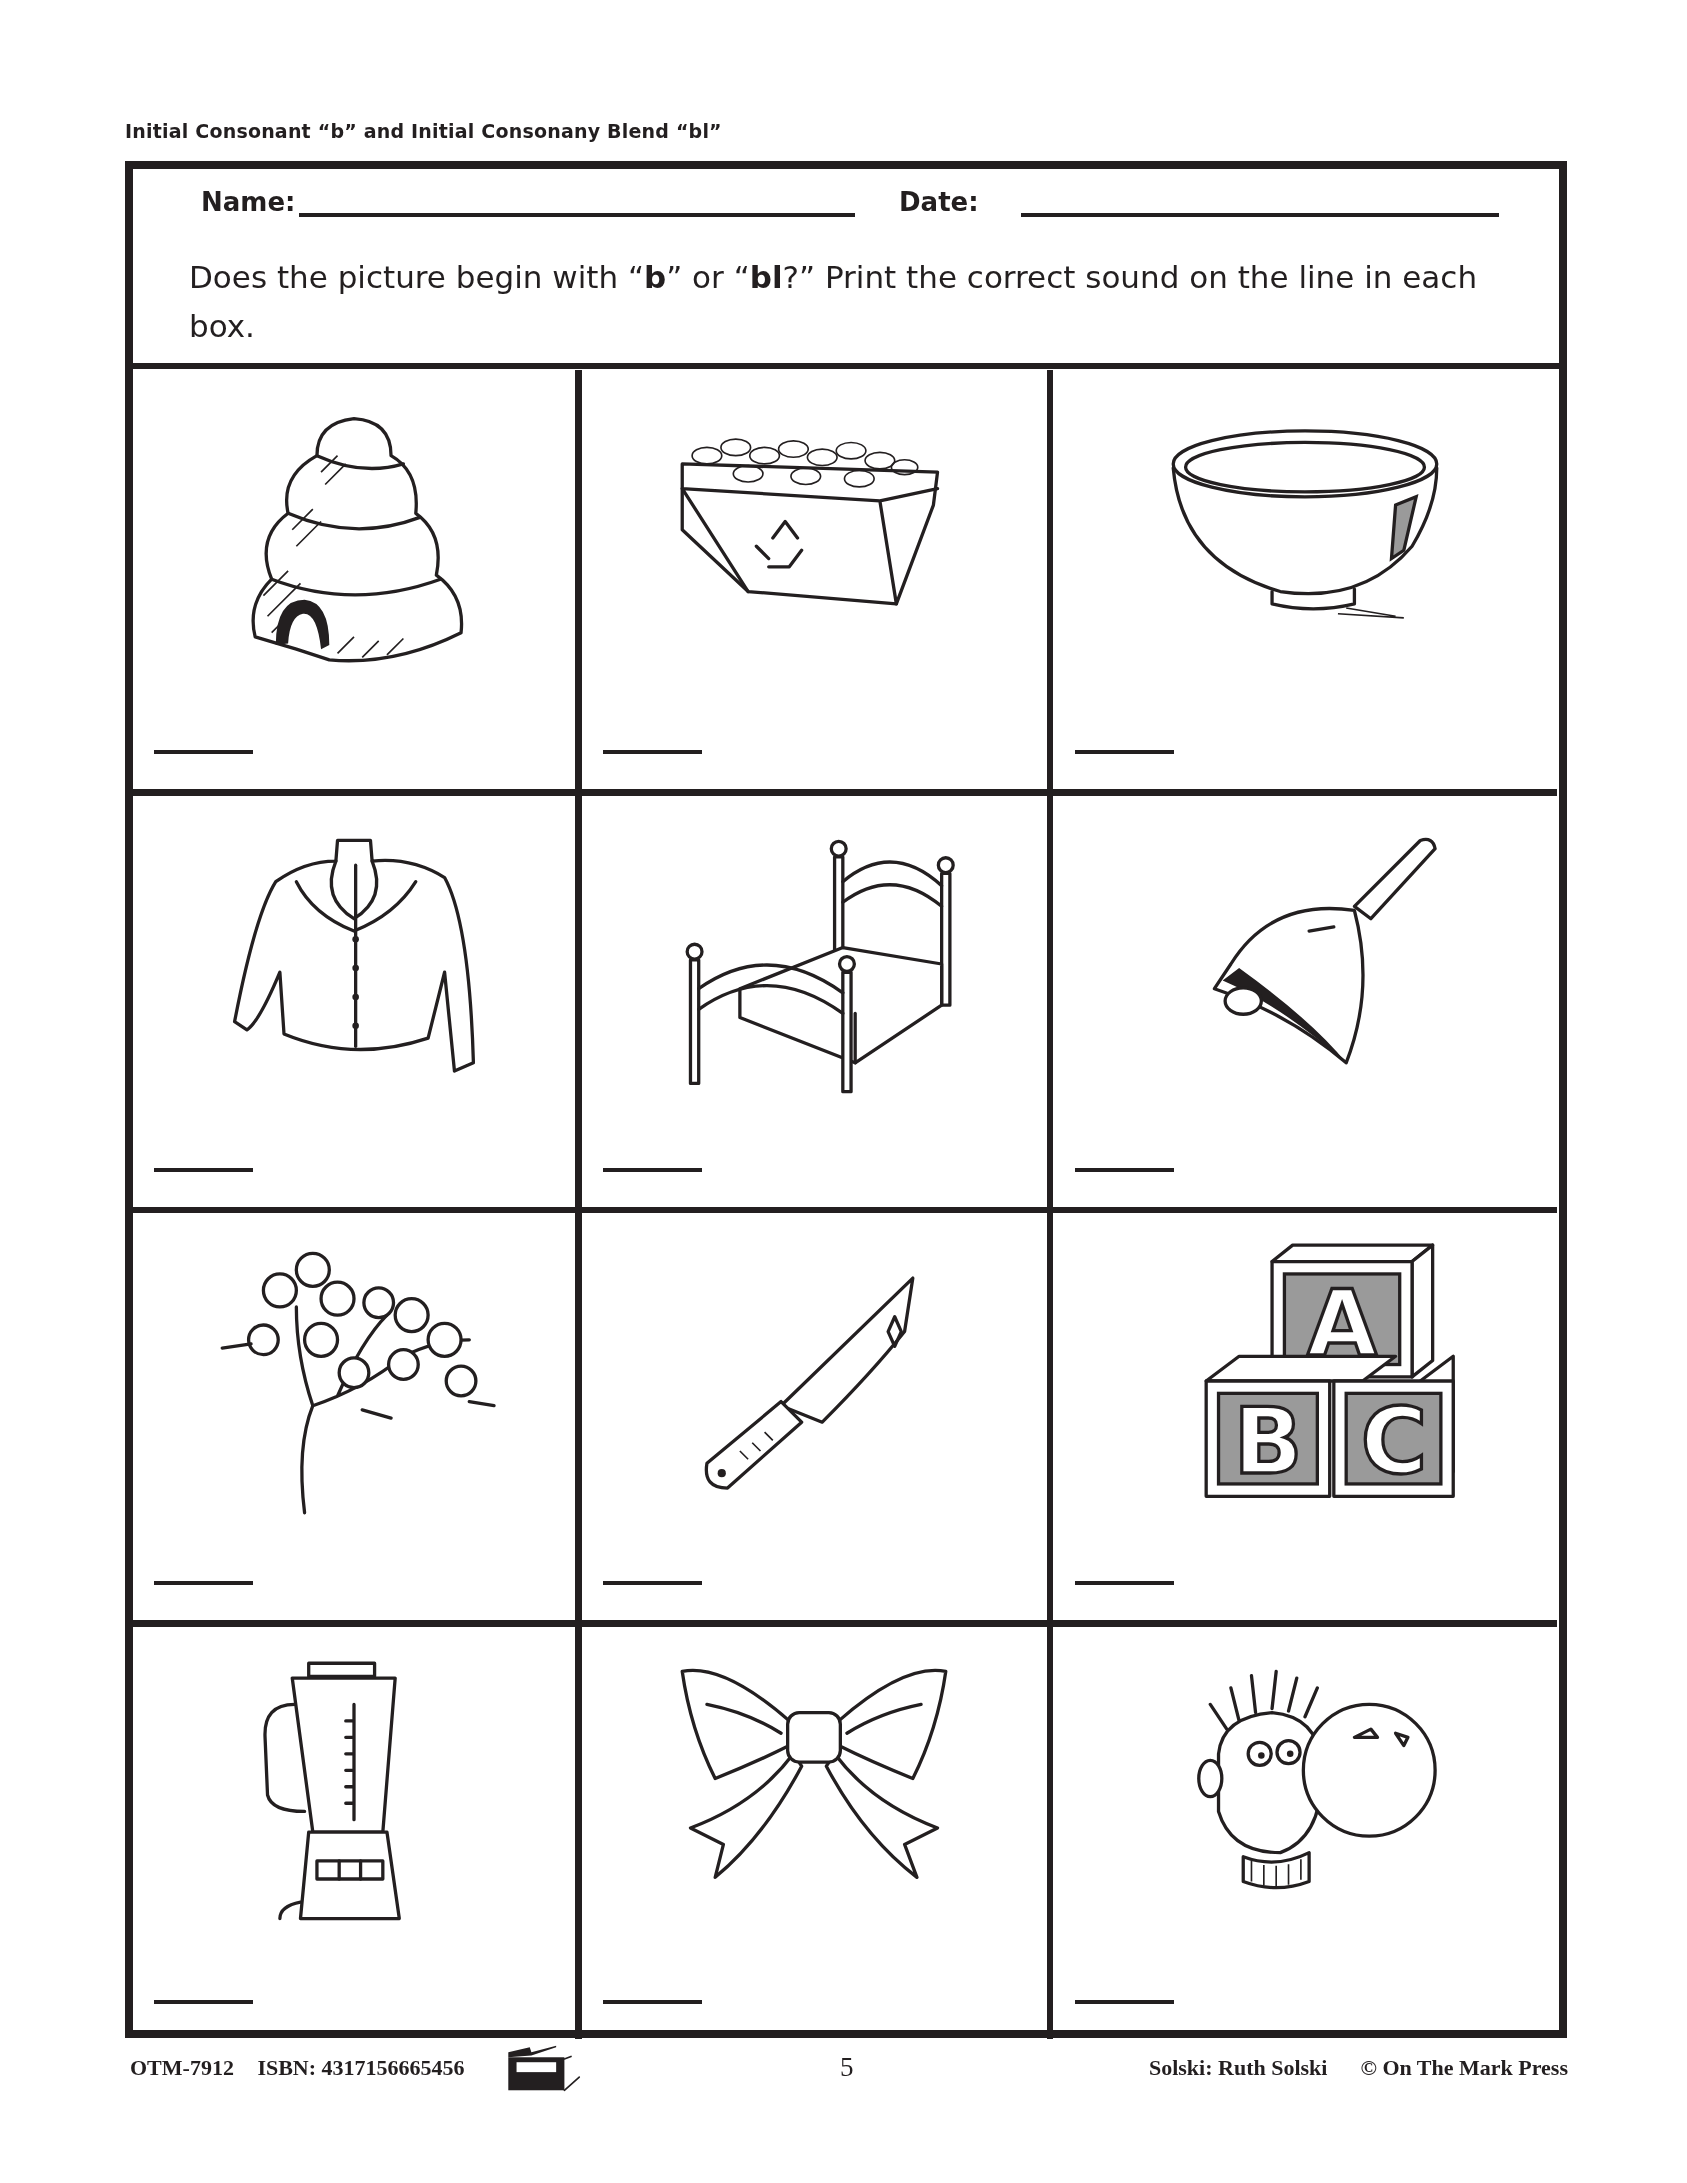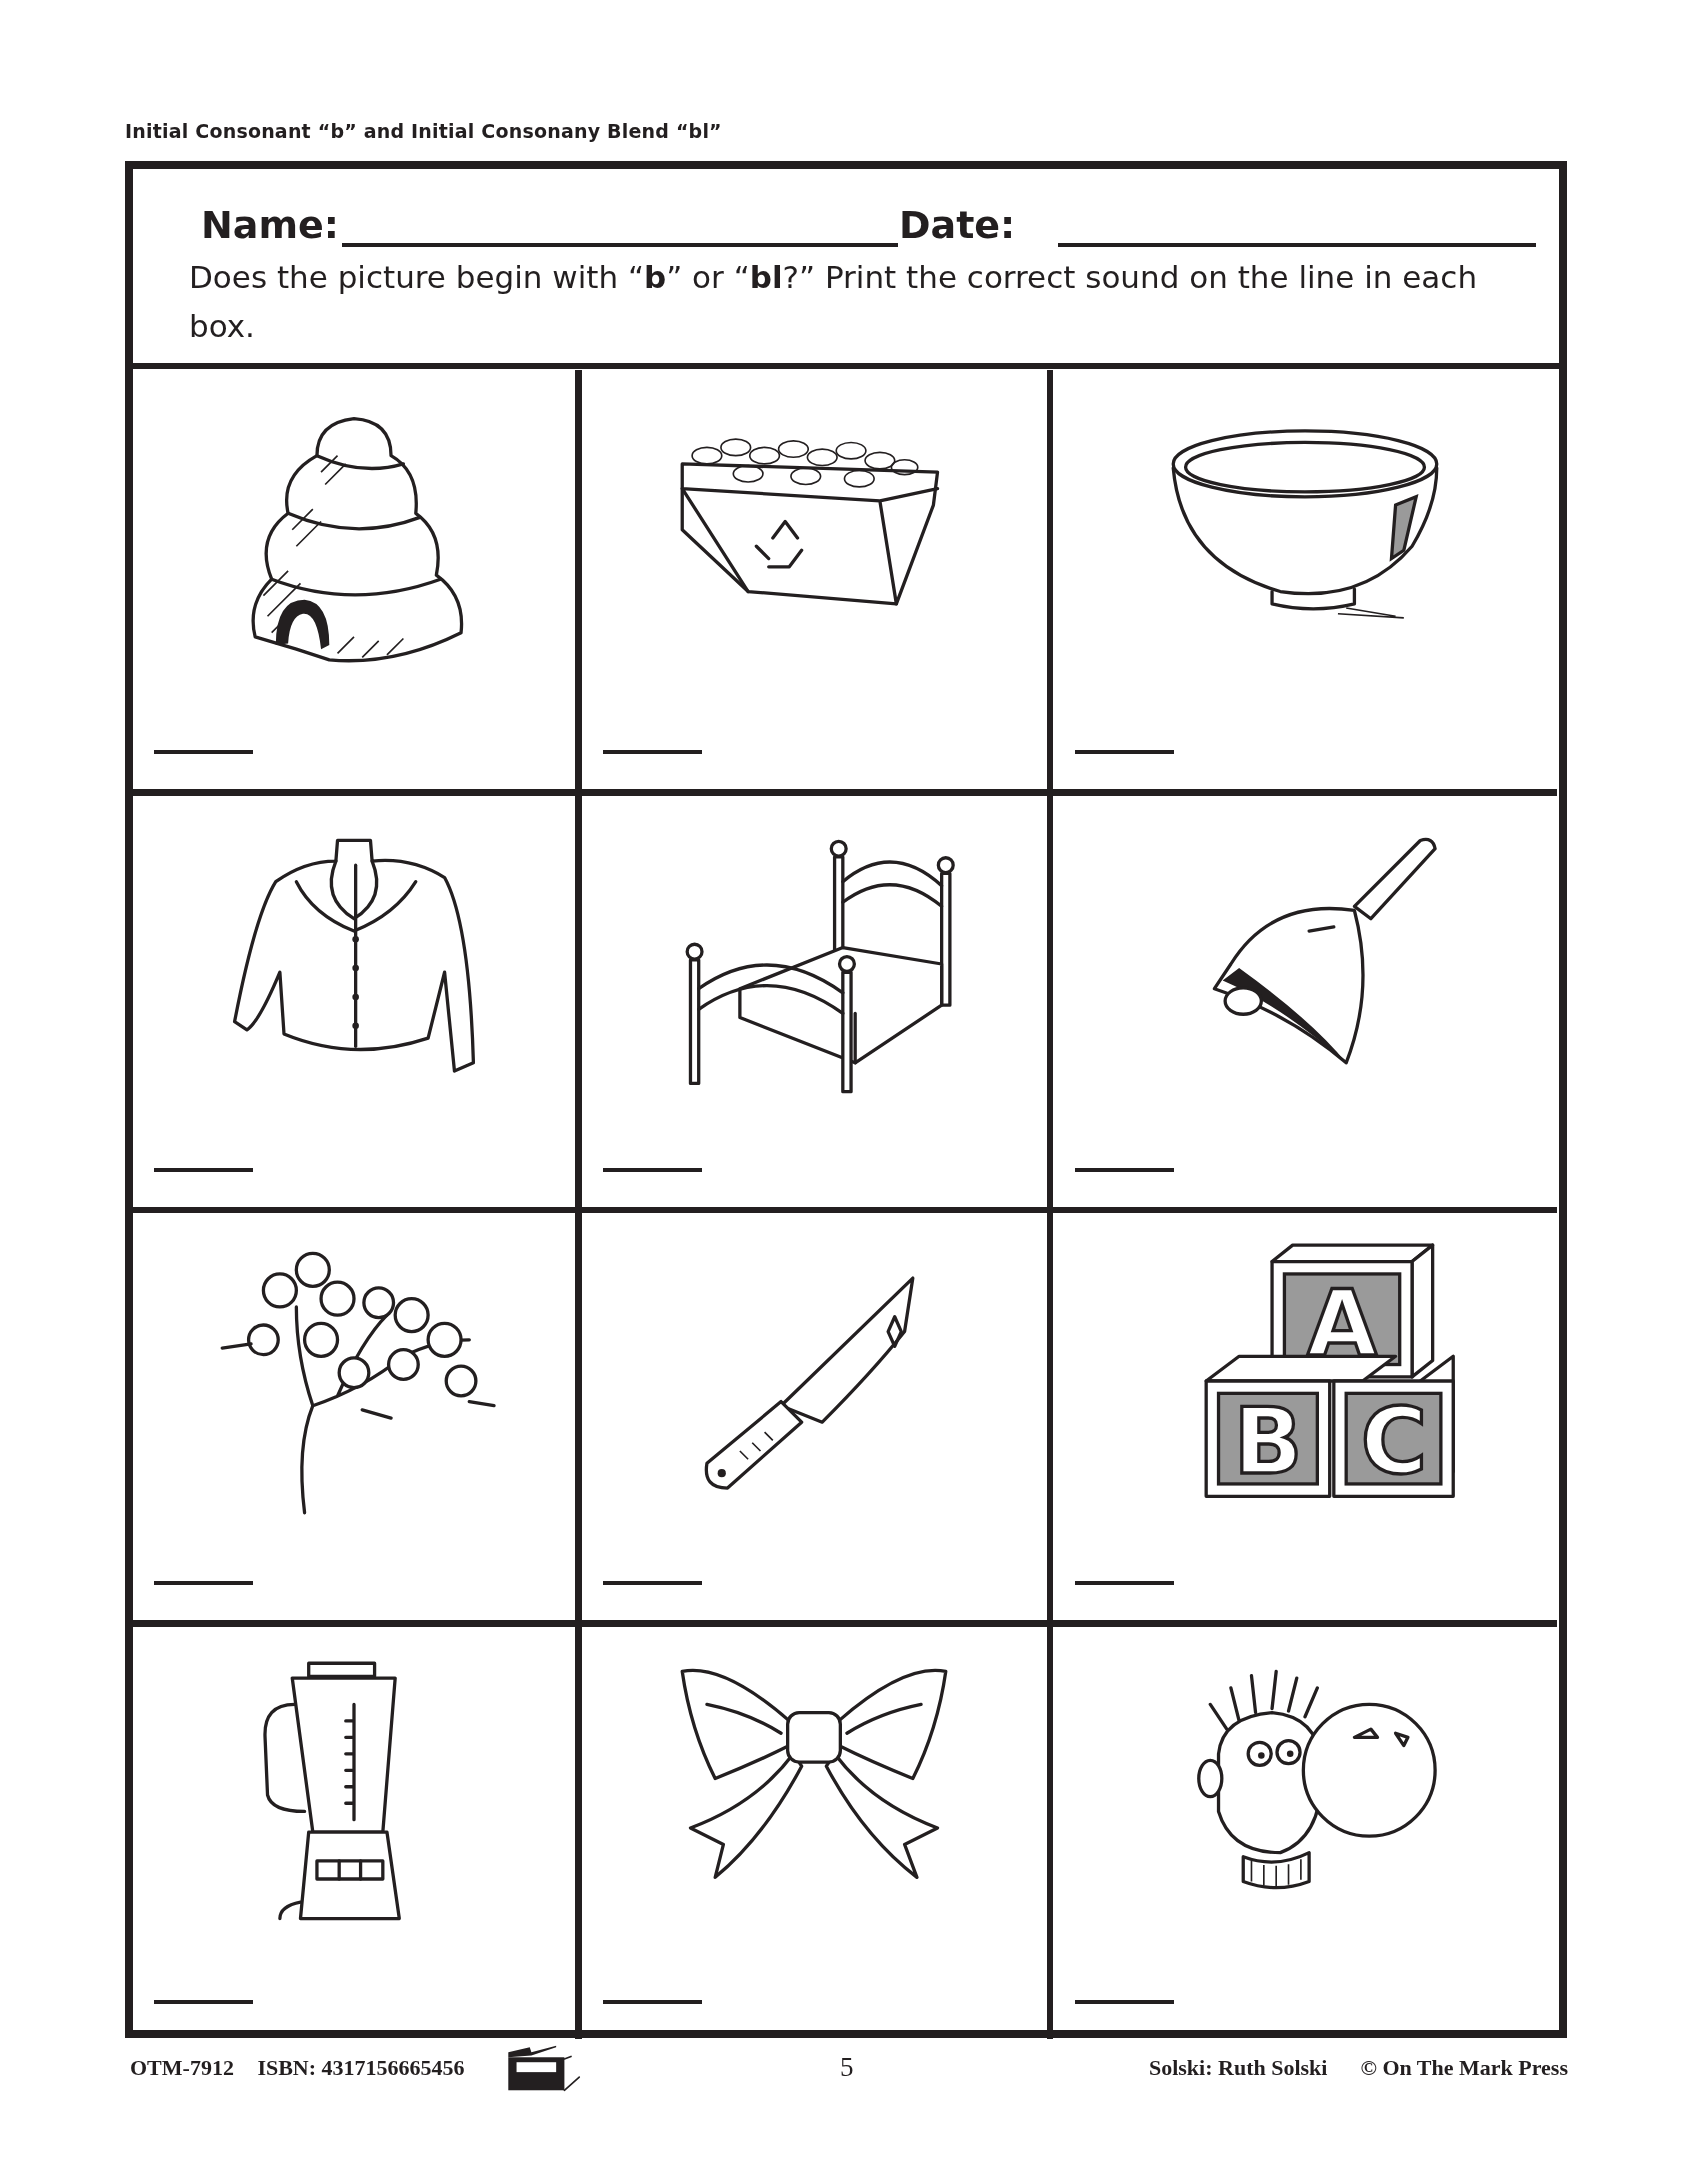--- a/index.html
+++ b/index.html
@@ -3,21 +3,21 @@
 <meta charset="utf-8">
 <style>
   html, body { margin: 0; padding: 0; background: #ffffff; }
   body { width: 1687px; height: 2183px; position: relative; overflow: hidden; color: #231f20; }
   .abs { position: absolute; }
   .sans { font-family: "DejaVu Sans", sans-serif; }
   .serif { font-family: "Liberation Serif", serif; }
   #title { left: 125px; top: 120px; font-size: 19px; font-weight: bold; letter-spacing: 0.2px; white-space: nowrap; }
   #sheet { left: 125px; top: 161px; width: 1442px; height: 1877px; box-sizing: border-box; border: 8.2px solid #231f20; }
   #header { position: absolute; left: 0; top: 0; right: 0; height: 194px; border-bottom: 6.6px solid #231f20; box-sizing: content-box; }
-  .hdr-field { position: absolute; top: 34px; font-size: 38px; font-weight: bold; white-space: nowrap; display: flex; align-items: flex-end; justify-content: center; }
+  .hdr-field { position: absolute; top: 11px; font-size: 26px; font-weight: bold; white-space: nowrap; display: flex; align-items: flex-end; justify-content: center; }
   .hdr-field .line { display: inline-block; border-bottom: 4.1px solid #231f20; margin-left: 3.3px; height: 33px; }
   #instr { position: absolute; left: 56px; top: 84px; width: 1335px; font-size: 31px; line-height: 49px; }
   #instr b { font-weight: bold; }
   #grid { position: absolute; left: 0; top: 201px; right: 0; bottom: 0; display: grid; grid-template-columns: 442px 6.6px 465px 6.6px 504px; grid-template-rows: 419px 6.6px 411px 6.6px 407px 6.6px 412px; }
   .vline, .hline { background: #231f20; }
   .cell { position: relative; overflow: hidden; }
   .cell .pic { position: absolute; left: 50%; top: 28px; transform: translateX(-50%); width: 313px; height: 280px; }
   .cell .blank { position: absolute; left: 21.4px; bottom: 35px; width: 99px; height: 0; border-bottom: 4.1px solid #231f20; }
   #footer { left: 130px; top: 2055px; width: 1438px; height: 33px; font-weight: bold; font-size: 22px; }
   #footer .f-left { position: absolute; left: 0; top: 0; white-space: nowrap; }

